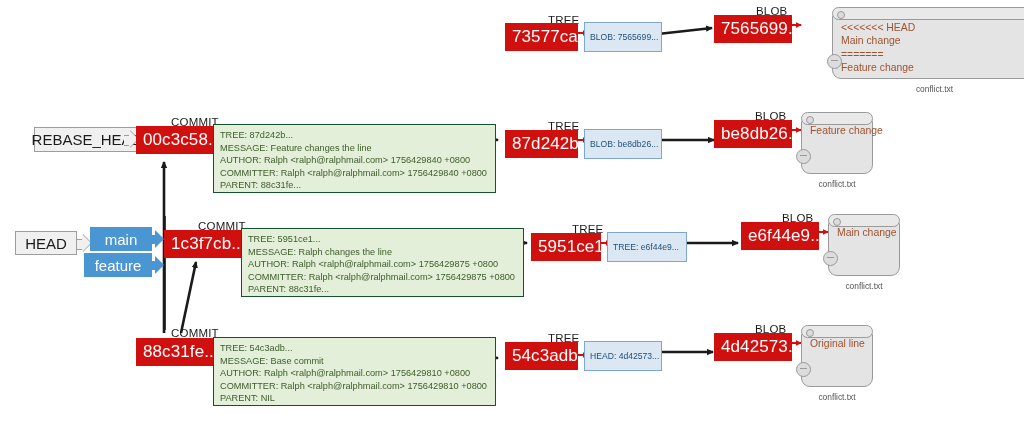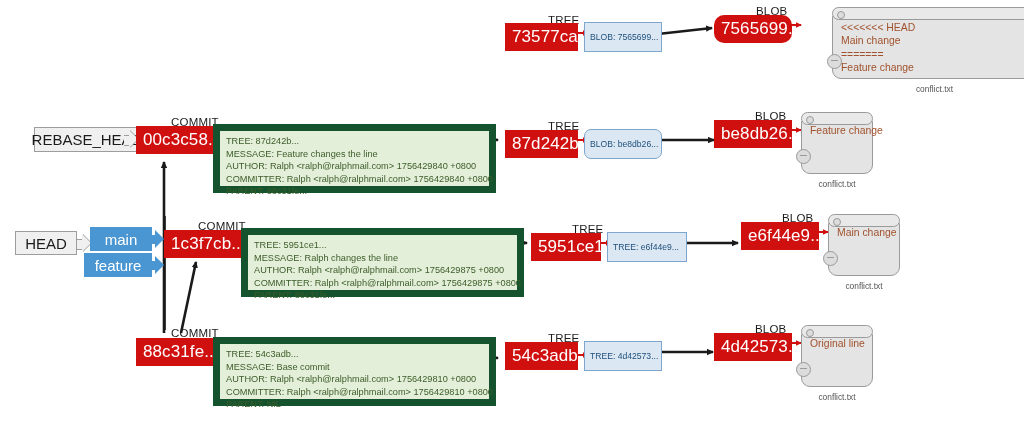--- a/index.html
+++ b/index.html
@@ -29,21 +29,21 @@
 
   
   .typelabel{
     position:absolute;
     font-size:11.5px;color:#1b1b1b;
     letter-spacing:.2px;white-space:nowrap;
   }
 
   
   .commitbox{
-    background:#e3efd9;border:7px solid #14532d;
+    background:#e3efd9;border:1px solid #14532d;
     box-sizing:border-box;
     padding:4px 5px 4px 6px;
   }
   .commitbox .line{
     font-size:9.2px;color:#3c5c29;
     line-height:12.6px;white-space:nowrap;
     font-family:"Liberation Sans", sans-serif;
   }
 
   
@@ -171,21 +171,21 @@
   <div class="typelabel" style="left:548px;top:14px;">TREE</div>
 
   <div class="node hash big" style="left:505px;top:23px;width:73px;">73577ca...</div>
 
   <div class="node treeentry" style="left:584px;top:22px;width:78px;height:30px;">
     <span>BLOB: 7565699...</span>
   </div>
 
   <div class="typelabel" style="left:756px;top:5px;">BLOB</div>
 
-  <div class="node hash big" style="left:714px;top:15px;width:78px;border-radius:10px;">7565699...</div>
+  <div class="node hash big" style="left:714px;top:15px;width:78px;">7565699...</div>
 
   <div class="scroll" style="left:832px;top:7px;width:205px;height:72px;">
     <div class="body"></div>
     <div class="topbar"></div>
     <div class="curl"></div>
     <div class="txt">
       <div>&lt;&lt;&lt;&lt;&lt;&lt;&lt; HEAD</div>
       <div>Main change</div>
       <div>=======</div>
       <div>Feature change</div>
@@ -208,21 +208,21 @@
     <div class="line">MESSAGE: Feature changes the line</div>
     <div class="line">AUTHOR: Ralph &lt;ralph@ralphmail.com&gt; 1756429840 +0800</div>
     <div class="line">COMMITTER: Ralph &lt;ralph@ralphmail.com&gt; 1756429840 +0800</div>
     <div class="line">PARENT: 88c31fe...</div>
   </div>
 
   <div class="typelabel" style="left:548px;top:120px;">TREE</div>
 
   <div class="node hash big" style="left:505px;top:130px;width:73px;">87d242b...</div>
 
-  <div class="node treeentry" style="left:584px;top:129px;width:78px;height:30px;border-radius:7px;">
+  <div class="node treeentry" style="left:584px;top:129px;width:78px;height:30px;">
     <span>BLOB: be8db26...</span>
   </div>
 
   <div class="typelabel" style="left:755px;top:110px;">BLOB</div>
 
   <div class="node hash big" style="left:714px;top:120px;width:78px;">be8db26...</div>
 
   <div class="scroll" style="left:801px;top:112px;width:72px;height:62px;">
     <div class="body"></div>
     <div class="topbar"></div>
@@ -295,21 +295,21 @@
     <div class="line">AUTHOR: Ralph &lt;ralph@ralphmail.com&gt; 1756429810 +0800</div>
     <div class="line">COMMITTER: Ralph &lt;ralph@ralphmail.com&gt; 1756429810 +0800</div>
     <div class="line">PARENT: NIL</div>
   </div>
 
   <div class="typelabel" style="left:548px;top:332px;">TREE</div>
 
   <div class="node hash big" style="left:505px;top:342px;width:73px;">54c3adb...</div>
 
   <div class="node treeentry" style="left:584px;top:341px;width:78px;height:30px;">
-    <span>TREE: 4d42573...</span>
+    <span>HEAD: 4d42573...</span>
   </div>
 
   <div class="typelabel" style="left:755px;top:323px;">BLOB</div>
 
   <div class="node hash big" style="left:714px;top:333px;width:78px;">4d42573...</div>
 
   <div class="scroll" style="left:801px;top:325px;width:72px;height:62px;">
     <div class="body"></div>
     <div class="topbar"></div>
     <div class="curl"></div>

